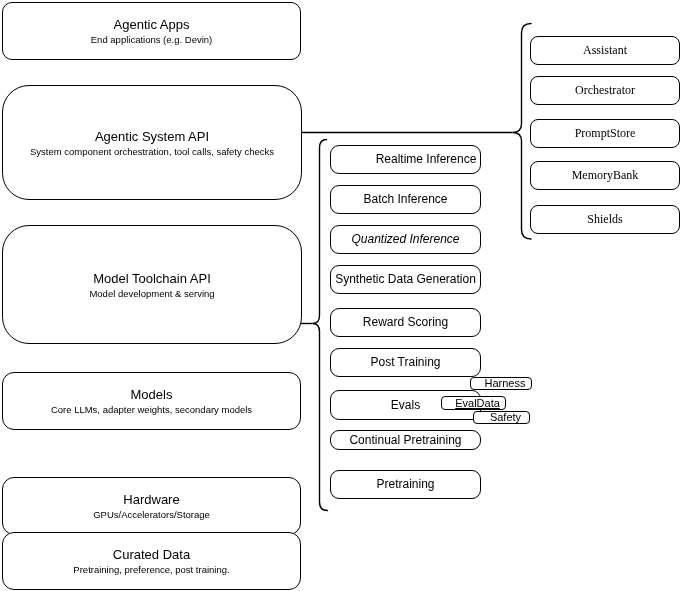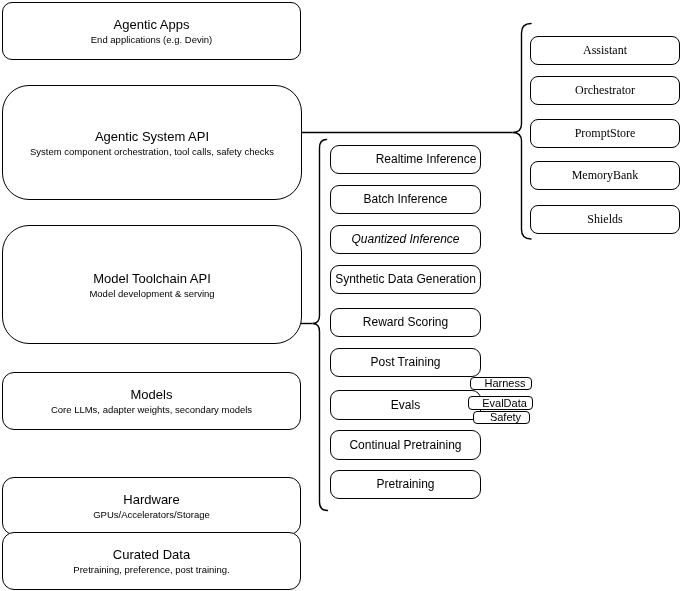--- a/index.html
+++ b/index.html
@@ -57,28 +57,28 @@
   .n-apps      { left: 2px;  top: 2px;   width: 299px; height: 58px; }
   .n-sysapi    { left: 2px;  top: 85px;  width: 300px; height: 115px; }
   .n-toolapi   { left: 2px;  top: 225px; width: 300px; height: 119px; }
   .n-models    { left: 2px;  top: 372px; width: 299px; height: 58px; }
   .n-hardware  { left: 2px;  top: 449px; width: 299px; height: 58px; margin-top: 28px; }
   .n-curated   { left: 2px;  top: 532px; width: 299px; height: 58px; }
   
   .mid { left: 330px; width: 151px; height: 29px; }
   .m0 { top: 145px; padding-left: 41px; } .m1 { top: 185px; } .m2 { top: 225px; font-style: italic; }
   .m3 { top: 265px; } .m4 { top: 308px; } .m5 { top: 348px; }
-  .m6 { top: 390px; height: 30px; } .m7 { top: 430px; height: 30px; } .m8 { top: 470px; }
+  .m6 { top: 390px; height: 30px; } .m7 { top: 430px; height: 20px; } .m8 { top: 470px; }
   
   .rgt { left: 530px; width: 150px; height: 29px; font-family: Liberation Serif, serif; }
   .s0 { top: 36px; } .s1 { top: 76px; } .s2 { top: 119px; }
   .s3 { top: 161px; } .s4 { top: 205px; }
   
   .p0 { left: 470px; top: 377px; width: 62px; height: 13px; }
-  .p1 { left: 468px; top: 396px; width: 65px; height: 14px; }
+  .p1 { left: 441px; top: 396px; width: 65px; height: 14px; text-decoration: underline; }
   .p2 { left: 473px; top: 411px; width: 57px; height: 13px; }
 </style>
 </head>
 <body>
 
 <div class="canvas">
 
   <svg class="connector-layer" viewBox="0 0 682 591" xmlns="http://www.w3.org/2000/svg">
     <path d="M 301.5 132.5 L 512.5 132.5" fill="none" stroke="#000000" stroke-width="1.4"></path>
     <path d="M 531 23.5 Q 521.5 23.5 521.5 33 L 521.5 124 Q 521.5 132.5 512.5 132.5 Q 521.5 132.5 521.5 141 L 521.5 229.5 Q 521.5 239 531 239" fill="none" stroke="#000000" stroke-width="1.4" stroke-linecap="round"></path>

